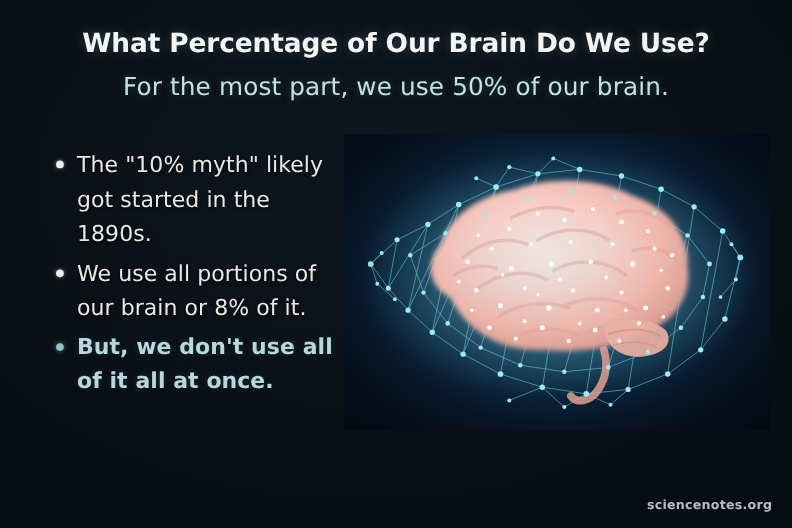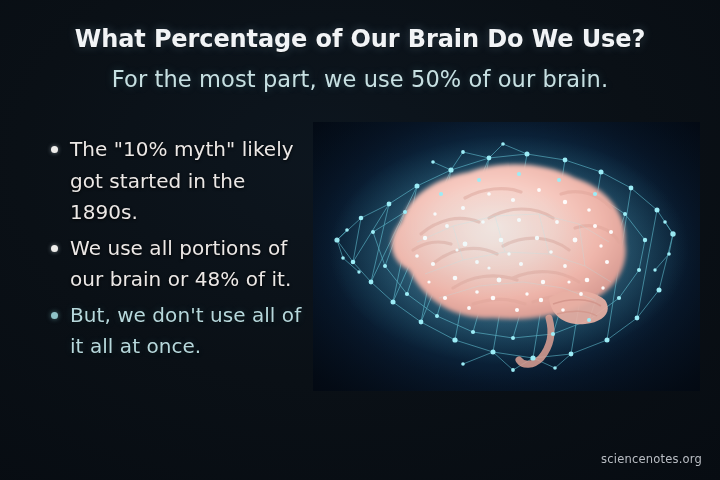--- a/index.html
+++ b/index.html
@@ -63,20 +63,21 @@
     margin-bottom: 4px;
     font-size: 20px;
     line-height: 31.5px;
     color: #ece8e6;
     letter-spacing: 0.05px;
     text-shadow: 0 1px 3px rgba(0,0,0,0.85);
   }
   .bullet-item.accent {
     color: #b7d8dc;
     text-shadow: 0 0 7px rgba(110,190,200,0.22), 0 1px 3px rgba(0,0,0,0.85);
+    font-weight: bold;
   }
   .bullet-dot {
     position: absolute;
     left: 7px;
     top: 12px;
     width: 7px;
     height: 7px;
     border-radius: 50%;
     background: #efedeb;
     box-shadow: 0 0 4px rgba(220,235,240,0.5);
@@ -114,40 +115,41 @@
 
   
   .watermark {
     position: absolute;
     right: 18px;
     bottom: 14px;
     font-size: 11.5px;
     color: #c8ccd2;
     letter-spacing: 0.2px;
     opacity: 0.92;
+    font-weight: bold;
   }
 </style>
 </head>
 <body>
 
 <div id="infographic">
 
   <div class="headline-block">
     <div class="title">What Percentage of Our Brain Do We Use?</div>
     <div class="subtitle">For the most part, we use 50% of our brain.</div>
   </div>
 
   <ul class="bullet-list">
     <li class="bullet-item">
       <span class="bullet-dot"></span>
       <span>The "10% myth" likely got started in the 1890s.</span>
     </li>
     <li class="bullet-item">
       <span class="bullet-dot"></span>
-      <span>We use all portions of our brain or 48% of it.</span>
+      <span>We use all portions of our brain or 8% of it.</span>
     </li>
     <li class="bullet-item accent">
       <span class="bullet-dot"></span>
       <span>But, we don't use all of it all at once.</span>
     </li>
   </ul>
 
   <div class="image-panel">
     <svg width="387" height="269" viewBox="0 0 387 269">
       <defs>

